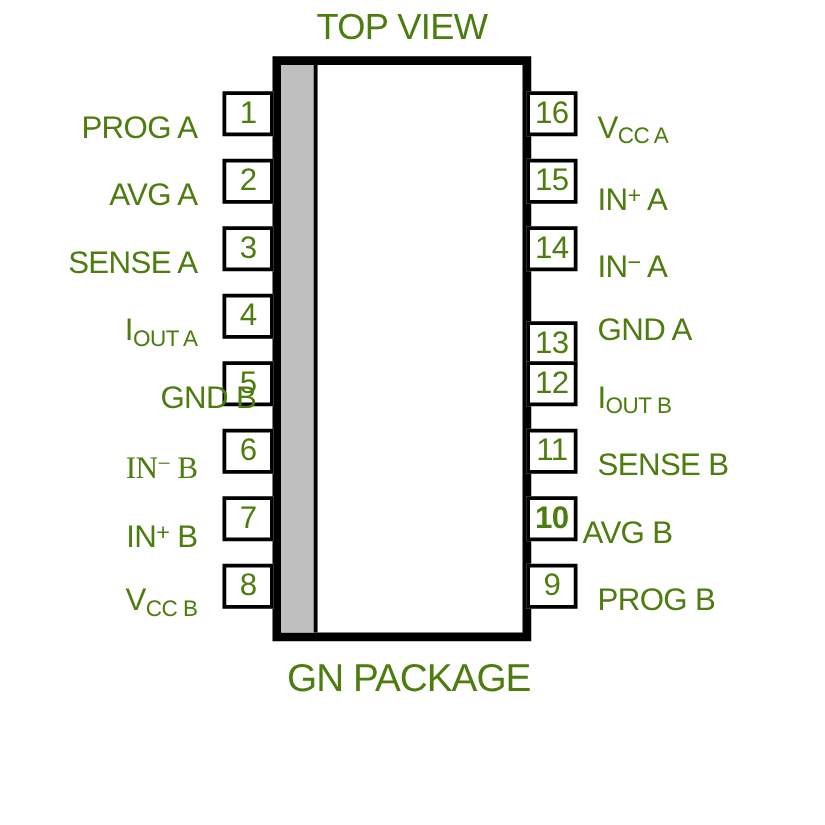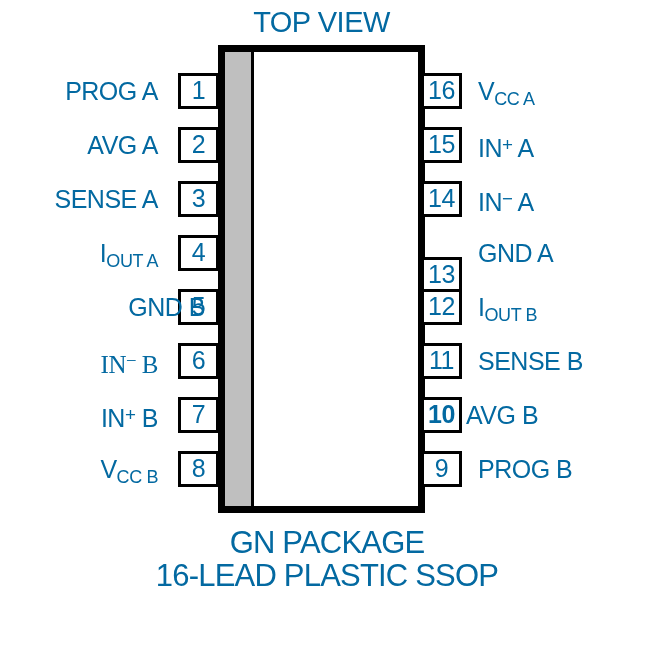--- a/index.html
+++ b/index.html
@@ -1,39 +1,39 @@
 <!DOCTYPE html>
 <html><head>
 <meta charset="utf-8">
 <style>
   html,body{margin:0;padding:0;background:#fff;}
   #stage{
     position:relative;width:660px;height:660px;background:#ffffff;
-    font-family:"Liberation Sans",sans-serif;color:#0369a1;overflow:hidden;
+    font-family:"Liberation Sans",sans-serif;color:#4d7c0f;overflow:hidden;
   }
   .title{
     position:absolute;left:188px;top:6px;width:267px;text-align:center;
     font-size:29px;letter-spacing:-0.5px;white-space:nowrap;line-height:33px;
   }
   .chip{
     position:absolute;left:218px;top:45px;width:207px;height:468px;
     border:7px solid #000;box-sizing:border-box;background:#fff;
   }
   .stripe{
     position:absolute;left:0;top:0;bottom:0;width:26px;
     border-right:3px solid #000;background:#bfbfbf;
   }
   .pin-box{
     position:absolute;width:41px;height:36px;border:3px solid #000;
     box-sizing:border-box;background:#fff;font-size:25px;line-height:29px;
     text-align:center;letter-spacing:-0.5px;
   }
   .pin-label{
     position:absolute;height:36px;line-height:36px;font-size:25px;
-    white-space:nowrap;letter-spacing:-0.5px;
+    white-space:nowrap;letter-spacing:-0.5px;margin-top:11px;
   }
   .pin-label.left{text-align:right;}
   .pin-label.right{text-align:left;}
   .seg-sub{font-size:0.72em;vertical-align:-0.26em;letter-spacing:-0.4px;}
   .seg-sup{font-size:0.75em;vertical-align:0.30em;}
   .pkg{
     position:absolute;left:0;top:526px;width:654px;text-align:center;
     font-size:31px;line-height:33px;letter-spacing:-0.8px;
   }
   .thermal{
@@ -81,16 +81,15 @@
       <div class="pin-box" style="top: 343px; left: 421px;">11</div>
       <div class="pin-label right" style="top: 343px; left: 478px; width: 180px;"><span>SENSE B</span></div>
       <div class="pin-box" style="top: 397px; left: 421px; font-weight: bold;">10</div>
       <div class="pin-label right" style="top: 397px; left: 466px; width: 180px;"><span>AVG B</span></div>
       <div class="pin-box" style="top: 451px; left: 421px;">9</div>
       <div class="pin-label right" style="top: 451px; left: 478px; width: 180px;"><span>PROG B</span></div>
     </div>
 
   <div class="pkg">
     <div>GN PACKAGE</div>
-    <div>16-LEAD PLASTIC SSOP</div>
   </div>
 
 </div>
 
 </body></html>

